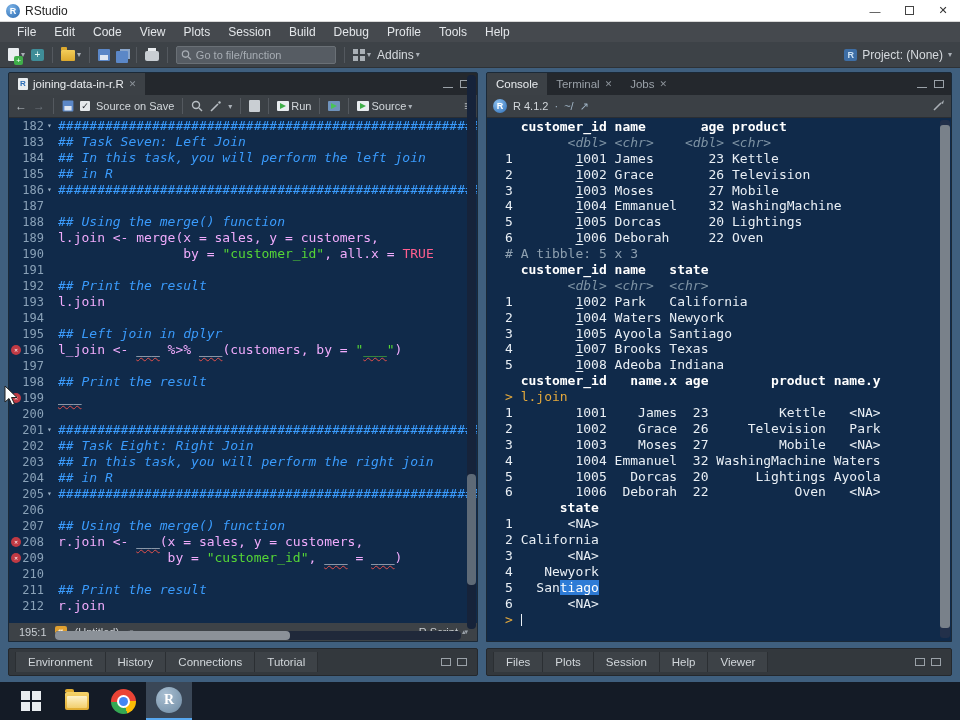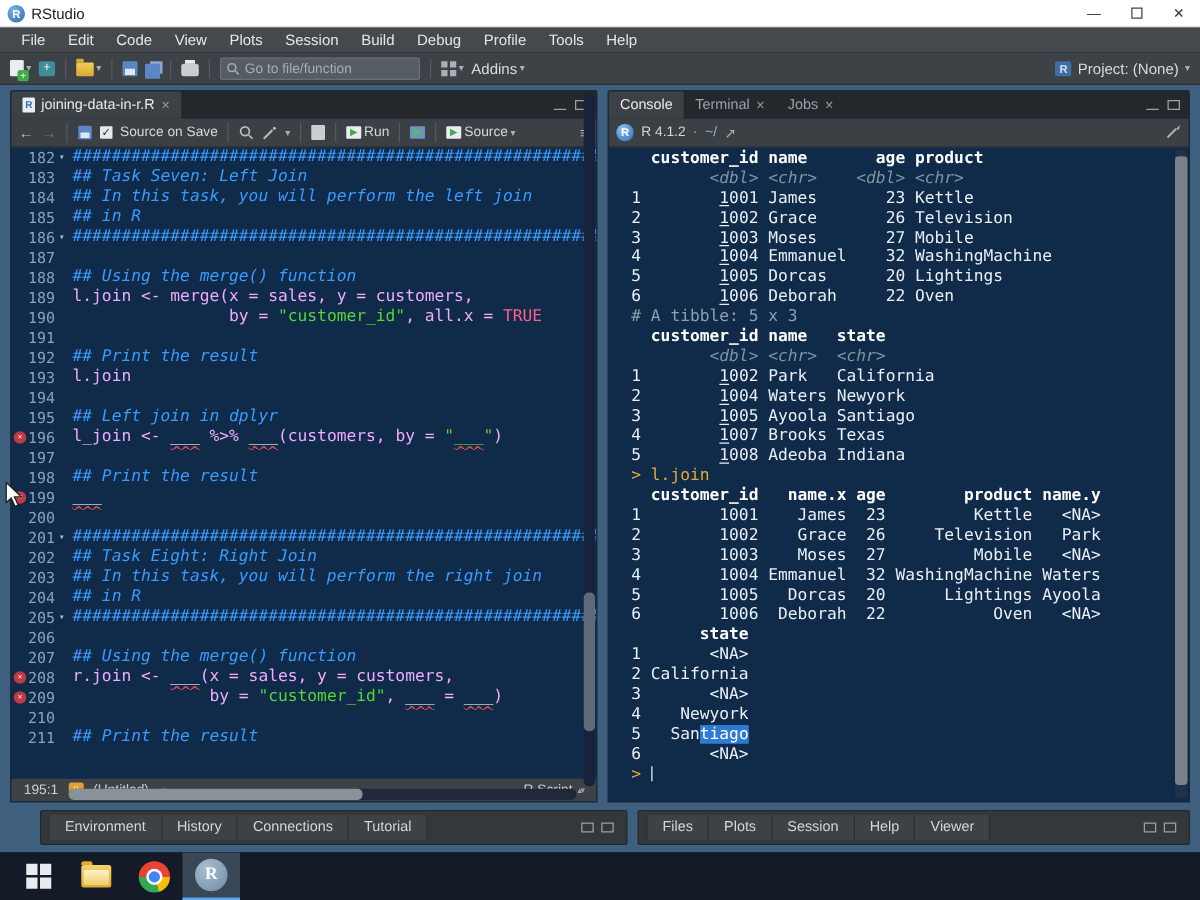--- a/index.html
+++ b/index.html
@@ -110,21 +110,21 @@
   .co-cursor { display:inline-block; width:1.5px; height:12px; background:#e9eff5; vertical-align:middle; }
   .con-vscroll { position:absolute; right:1px; top:47px; bottom:3px; width:10px; background:#22304a; border-radius:3px; }
   .con-vscroll .thumb { position:absolute; top:1%; height:97%; width:100%; background:#79818a; border-radius:3px; }
   .r-sphere { width:14px; height:14px; border-radius:50%; background:radial-gradient(circle at 35% 30%, #8cc0ef, #2d6db5); color:#fff; font-size:9px; font-weight:bold; display:flex; align-items:center; justify-content:center; }
   .con-path { color:#9fb3c4; }
   .broom { margin-left:auto; }
 
   
   .bottom-row { display:flex; gap:8px; height:28px; }
   .mini-pane { background:#33383d; border-radius:2px; display:flex; align-items:center; padding:0 6px; border:1px solid #24282d; }
-  .mini-pane.left { width:470px;margin-left:24px; }
+  .mini-pane.left { width:470px; }
   .mini-pane.right { flex:1; }
   .mini-tab { font-size:11.5px; color:#d2d7db; background:#3d4247; padding:4px 12px; border-right:1px solid #2b2f33; }
   .mini-tab:first-child { border-left:1px solid #2b2f33; }
   .mini-icons { margin-left:auto; display:flex; gap:6px; padding-right:4px; }
 
   
   .taskbar { height:38px; background:#141b26; display:flex; align-items:stretch; padding-left:8px; }
   .tb-item { width:46px; display:flex; align-items:center; justify-content:center; }
   .tb-item.active { background:#3a4757; border-bottom:2px solid #57a8f0; }
   .win-logo { width:20px; height:20px; display:grid; grid-template-columns:9px 9px; grid-template-rows:9px 9px; gap:2px; }
@@ -297,20 +297,21 @@
             <div class="code-row"><div class="gutter"><span class="lnum">202</span><span class="fold"></span></div><div class="codeline"><span class="ed-com">## Task Eight: Right Join</span></div></div>
             <div class="code-row"><div class="gutter"><span class="lnum">203</span><span class="fold"></span></div><div class="codeline"><span class="ed-com">## In this task, you will perform the right join</span></div></div>
             <div class="code-row"><div class="gutter"><span class="lnum">204</span><span class="fold"></span></div><div class="codeline"><span class="ed-com">## in R</span></div></div>
             <div class="code-row"><div class="gutter"><span class="lnum">205</span><span class="fold">▾</span></div><div class="codeline"><span class="ed-com">################################################################</span></div></div>
             <div class="code-row"><div class="gutter"><span class="lnum">206</span><span class="fold"></span></div><div class="codeline"></div></div>
             <div class="code-row"><div class="gutter"><span class="lnum">207</span><span class="fold"></span></div><div class="codeline"><span class="ed-com">## Using the merge() function</span></div></div>
             <div class="code-row"><div class="gutter"><span class="err-badge">✕</span><span class="lnum">208</span><span class="fold"></span></div><div class="codeline"><span class="ed-txt">r.join &lt;- </span><span class="ed-blank">___</span><span class="ed-txt">(x = sales, y = customers,</span></div></div>
             <div class="code-row"><div class="gutter"><span class="err-badge">✕</span><span class="lnum">209</span><span class="fold"></span></div><div class="codeline"><span class="ed-txt">              by = </span><span class="ed-str">"customer_id"</span><span class="ed-txt">, </span><span class="ed-blank">___</span><span class="ed-txt"> = </span><span class="ed-blank">___</span><span class="ed-txt">)</span></div></div>
             <div class="code-row"><div class="gutter"><span class="lnum">210</span><span class="fold"></span></div><div class="codeline"></div></div>
             <div class="code-row"><div class="gutter"><span class="lnum">211</span><span class="fold"></span></div><div class="codeline"><span class="ed-com">## Print the result</span></div></div>
+            <div class="code-row"><div class="gutter"><span class="lnum">212</span><span class="fold"></span></div><div class="codeline"><span class="ed-txt">r.join</span></div></div>
           </div>
         <div class="hscroll">
             <div class="thumb"></div>
           </div>
         <div class="ed-vscroll">
             <div class="thumb"></div>
           </div>
         <div class="ed-status">
           <span>195:1</span>
           <span class="sec-badge">#</span>
@@ -362,22 +363,22 @@
             <div class="co-line"><span class="co-out">5        </span><span class="co-und">1</span><span class="co-out">005 Dorcas      20 Lightings</span></div>
             <div class="co-line"><span class="co-out">6        </span><span class="co-und">1</span><span class="co-out">006 Deborah     22 Oven</span></div>
             <div class="co-line"><span class="co-meta"># A tibble: 5 x 3</span></div>
             <div class="co-line"><span class="co-hdr">  customer_id name   state</span></div>
             <div class="co-line"><span class="co-typ">        &lt;dbl&gt; &lt;chr&gt;  &lt;chr&gt;</span></div>
             <div class="co-line"><span class="co-out">1        </span><span class="co-und">1</span><span class="co-out">002 Park   California</span></div>
             <div class="co-line"><span class="co-out">2        </span><span class="co-und">1</span><span class="co-out">004 Waters Newyork</span></div>
             <div class="co-line"><span class="co-out">3        </span><span class="co-und">1</span><span class="co-out">005 Ayoola Santiago</span></div>
             <div class="co-line"><span class="co-out">4        </span><span class="co-und">1</span><span class="co-out">007 Brooks Texas</span></div>
             <div class="co-line"><span class="co-out">5        </span><span class="co-und">1</span><span class="co-out">008 Adeoba Indiana</span></div>
+            <div class="co-line"><span class="co-hdr">  customer_id   name.x age        product name.y</span></div>
             <div class="co-line"><span class="co-prompt">&gt; </span><span class="co-input">l.join</span></div>
-            <div class="co-line"><span class="co-hdr">  customer_id   name.x age        product name.y</span></div>
             <div class="co-line"><span class="co-out">1        1001    James  23         Kettle   &lt;NA&gt;</span></div>
             <div class="co-line"><span class="co-out">2        1002    Grace  26     Television   Park</span></div>
             <div class="co-line"><span class="co-out">3        1003    Moses  27         Mobile   &lt;NA&gt;</span></div>
             <div class="co-line"><span class="co-out">4        1004 Emmanuel  32 WashingMachine Waters</span></div>
             <div class="co-line"><span class="co-out">5        1005   Dorcas  20      Lightings Ayoola</span></div>
             <div class="co-line"><span class="co-out">6        1006  Deborah  22           Oven   &lt;NA&gt;</span></div>
             <div class="co-line"><span class="co-hdr">       state</span></div>
             <div class="co-line"><span class="co-out">1       &lt;NA&gt;</span></div>
             <div class="co-line"><span class="co-out">2 California</span></div>
             <div class="co-line"><span class="co-out">3       &lt;NA&gt;</span></div>

